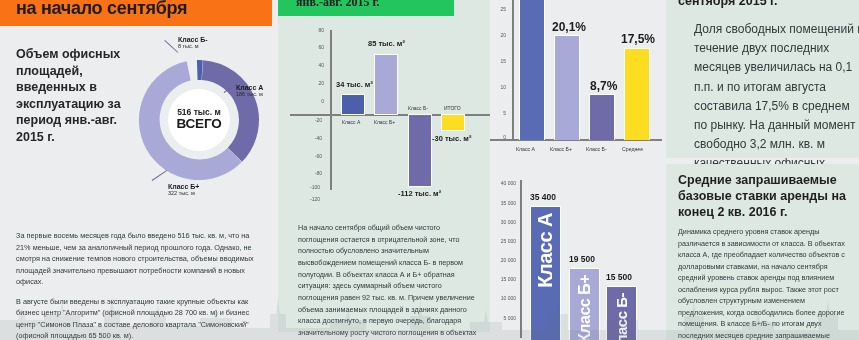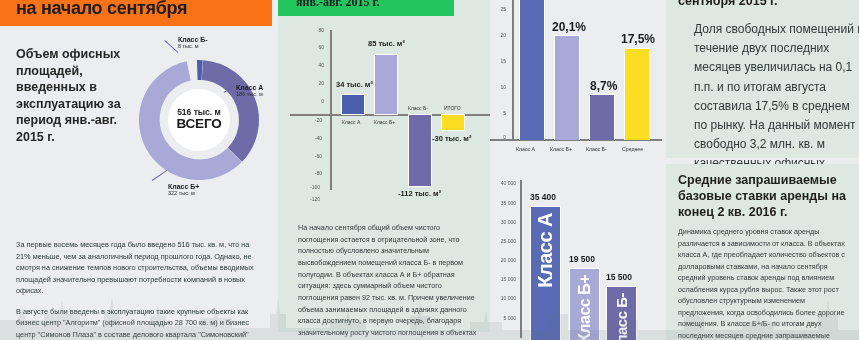--- a/index.html
+++ b/index.html
@@ -48,21 +48,21 @@
   .lbl-bminus { left: 58px; top: 6px; text-align: left; }
   .lbl-a      { left: 116px; top: 54px; text-align: left; }
   .lbl-bplus  { left: 48px; top: 153px; text-align: left; }
 
   .lead-line { position:absolute; border-top: 1px solid #6a6a9e; }
 
   .c1-text {
     position: absolute; left: 16px; top: 204px; width: 244px;
     font-size: 7.3px; color: #2f3a3a; line-height: 1.58;
   }
-  .c1-text p { margin-bottom: 8px; margin-top: 9px; }
+  .c1-text p { margin-bottom: 8px; }
 
   
   .col2 { position: absolute; left: 278px; top: 0; width: 212px; height: 340px; }
   .c2-head {
     position: absolute; left: 0; top: 0; width: 176px; height: 16px;
     background: #22c55e; overflow: hidden; font-family: Liberation Serif, serif;
   }
   .c2-head .htxt {
     position: absolute; left: 18px; top: -5px;
     font-size: 12px; font-weight: bold; color: #1e1e1e; white-space: nowrap;

